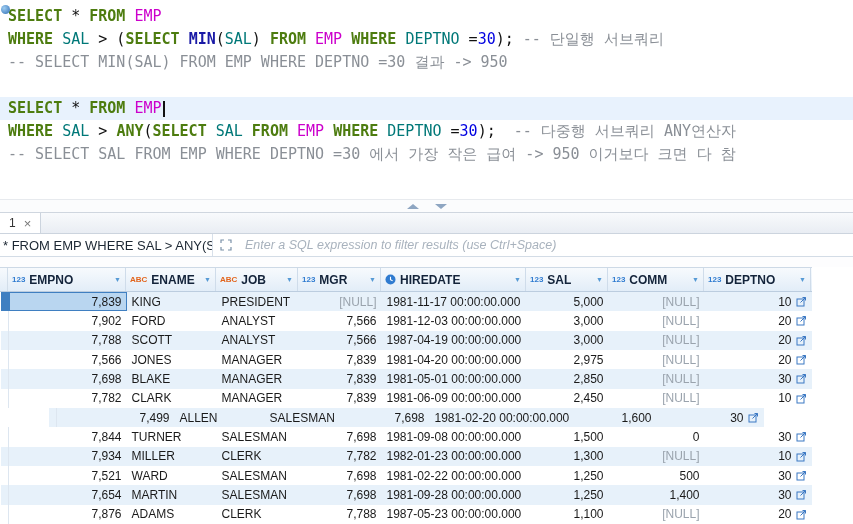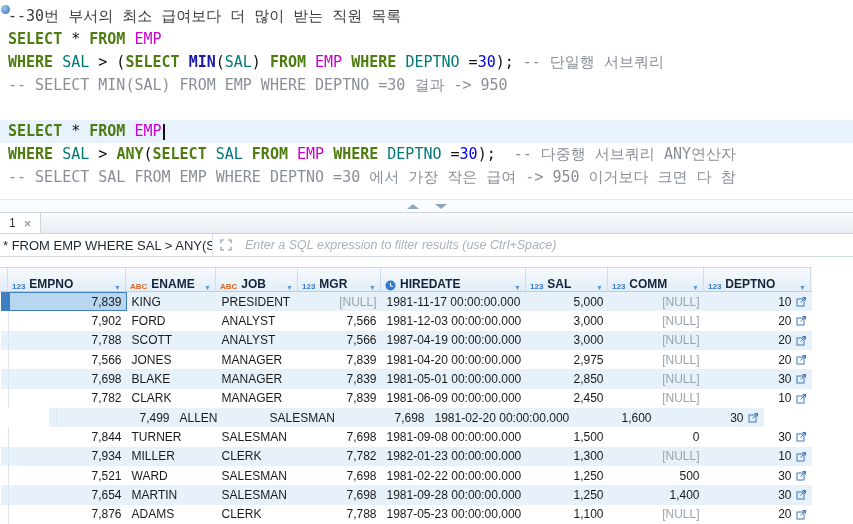--- a/index.html
+++ b/index.html
@@ -49,21 +49,21 @@
   .filter-input { flex: 1; padding: 0 6px; font-size: 12.5px; font-style: italic; color: #a8b2bd;
                   white-space: nowrap; overflow: hidden; }
 
   .gap { height: 10px; background: #fdfdfe; }
 
   
   .grid-header { display: flex; height: 25px; width: 812px;
                  background: linear-gradient(#f7fafd, #e2edf8);
                  border-top: 1px solid #cdd9e6; border-bottom: 1px solid #bccddf; }
   .gutter-h { width: 8px; border-right: 1px solid #d2deea; }
-  .hcell { display: flex; align-items: flex-end; gap: 4px; padding: 0 4px;
+  .hcell { display: flex; align-items: center; gap: 4px; padding: 0 4px;
            border-right: 1px solid #cfdcea; font-size: 12px; font-weight: 600; color: #13233a; }
   .type-icon { font-size: 8px; font-weight: bold; }
   .t-num { color: #2f7bd0; }
   .t-abc { color: #e2641c; }
   .t-clock { display: flex; align-items: center; }
   .h-arrow { margin-left: auto; font-size: 7px; color: #569ad5; padding-left: 3px; }
 
   .grid-body { display: flex; flex-direction: column; height: 232px; width: 812px; align-items: center; }
   .grow { flex: 1; display: flex; }
   .grow.odd  { background: #e7f1fa; }
@@ -78,21 +78,20 @@
   .selcell { background: #b9d6f0; box-shadow: inset 0 0 0 1px #3f7fc1; }
   .nullv { color: #9aa3ad; }
   .fk { margin-left: 4px; display: flex; align-items: center; }
 </style>
 </head>
 <body>
 
 <div class="editor">
   <span class="marker"></span>
   <div id="ed-lines">
-      <div class="ed-line"><span class="tk-cmt1">--30번 부서의 최소 급여보다 더 많이 받는 직원 목록</span></div>
       <div class="ed-line"><span class="tk-kw">SELECT</span><span class="tk-pl"> * </span><span class="tk-kw">FROM</span><span class="tk-pl"> </span><span class="tk-tbl">EMP</span></div>
       <div class="ed-line"><span class="tk-kw">WHERE</span><span class="tk-pl"> </span><span class="tk-col">SAL</span><span class="tk-pl"> &gt; (</span><span class="tk-kw">SELECT</span><span class="tk-pl"> </span><span class="tk-fn">MIN</span><span class="tk-pl">(</span><span class="tk-col">SAL</span><span class="tk-pl">) </span><span class="tk-kw">FROM</span><span class="tk-pl"> </span><span class="tk-tbl">EMP</span><span class="tk-pl"> </span><span class="tk-kw">WHERE</span><span class="tk-pl"> </span><span class="tk-col">DEPTNO</span><span class="tk-pl"> =</span><span class="tk-num">30</span><span class="tk-pl">); </span><span class="tk-cmt">-- 단일행 서브쿼리</span></div>
       <div class="ed-line"><span class="tk-cmt">-- SELECT MIN(SAL) FROM EMP WHERE DEPTNO =30 결과 -&gt; 950</span></div>
       <div class="ed-line">&nbsp;</div>
       <div class="ed-line current"><span class="tk-kw">SELECT</span><span class="tk-pl"> * </span><span class="tk-kw">FROM</span><span class="tk-pl"> </span><span class="tk-tbl">EMP</span><span class="caret"></span></div>
       <div class="ed-line"><span class="tk-kw">WHERE</span><span class="tk-pl"> </span><span class="tk-col">SAL</span><span class="tk-pl"> &gt; </span><span class="tk-kw">ANY</span><span class="tk-pl">(</span><span class="tk-kw">SELECT</span><span class="tk-pl"> </span><span class="tk-col">SAL</span><span class="tk-pl"> </span><span class="tk-kw">FROM</span><span class="tk-pl"> </span><span class="tk-tbl">EMP</span><span class="tk-pl"> </span><span class="tk-kw">WHERE</span><span class="tk-pl"> </span><span class="tk-col">DEPTNO</span><span class="tk-pl"> =</span><span class="tk-num">30</span><span class="tk-pl">);  </span><span class="tk-cmt">-- 다중행 서브쿼리 ANY연산자</span></div>
       <div class="ed-line"><span class="tk-cmt">-- SELECT SAL FROM EMP WHERE DEPTNO =30 에서 가장 작은 급여 -&gt; 950 이거보다 크면 다 참</span></div>
     </div>
 </div>
 

